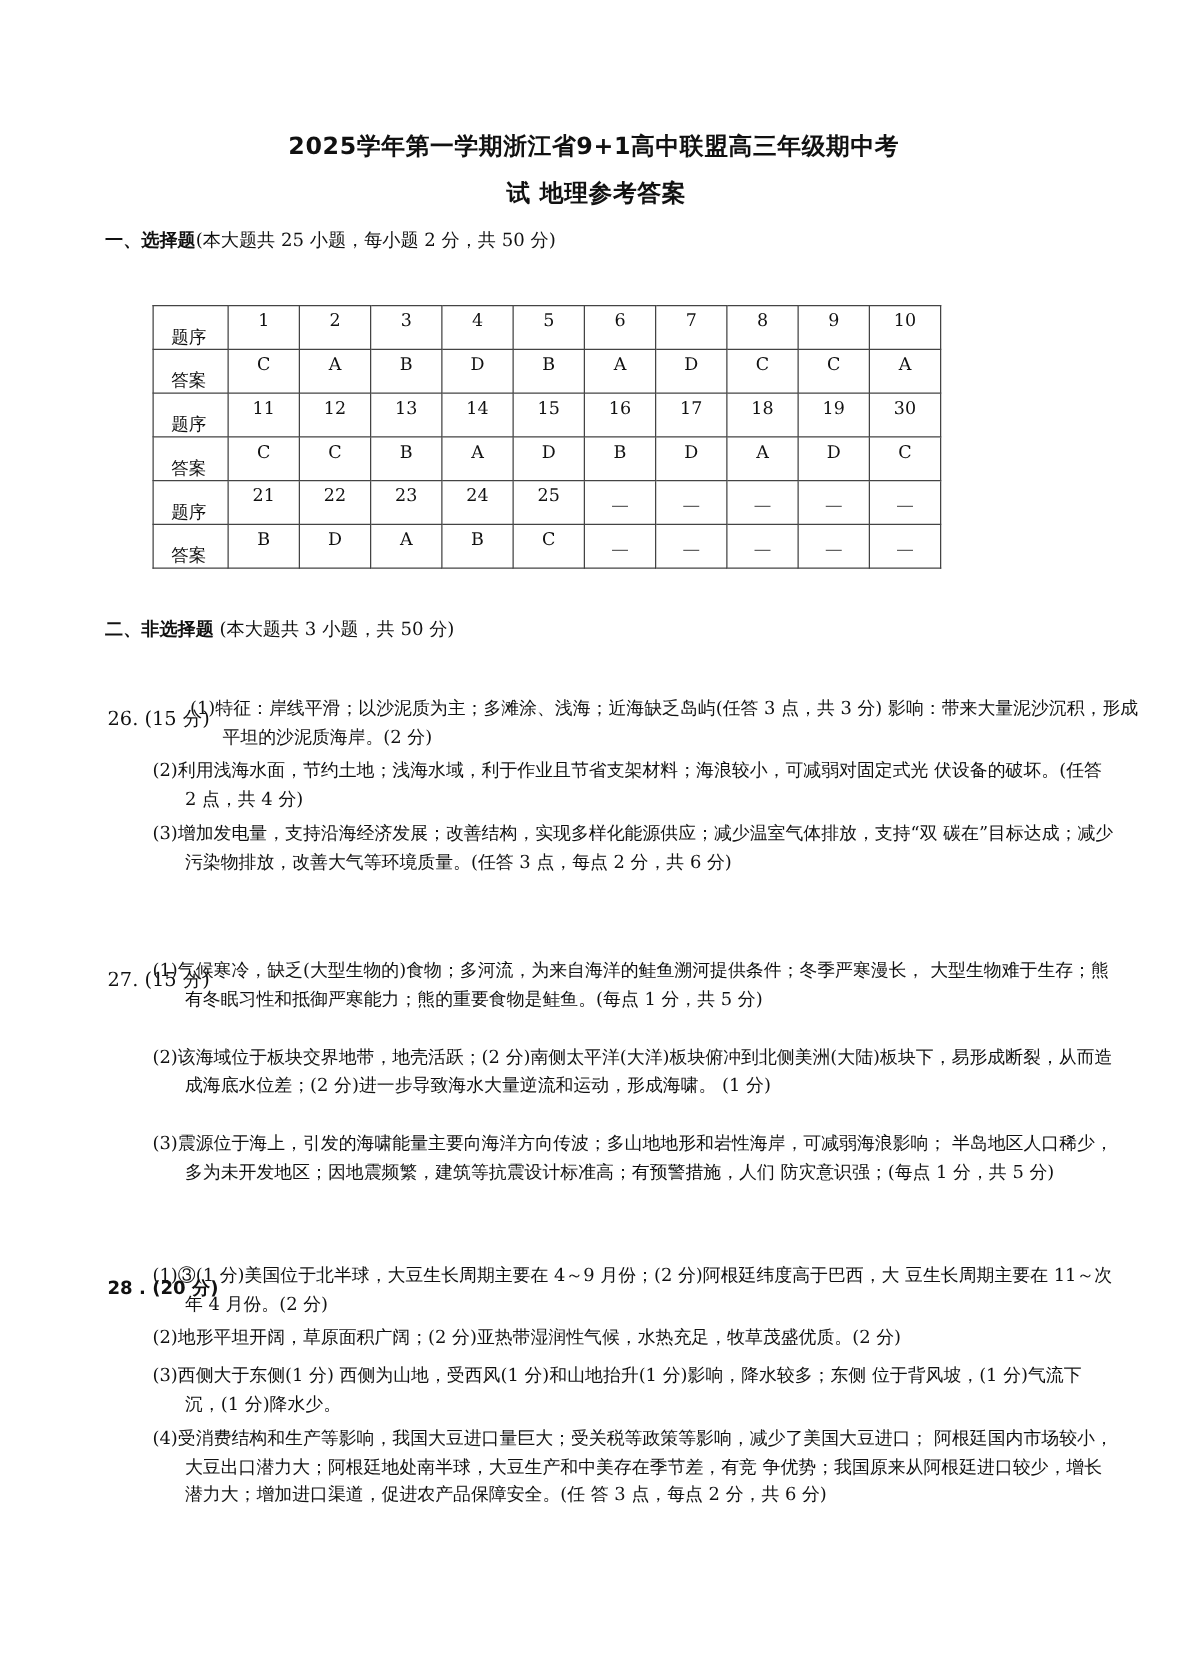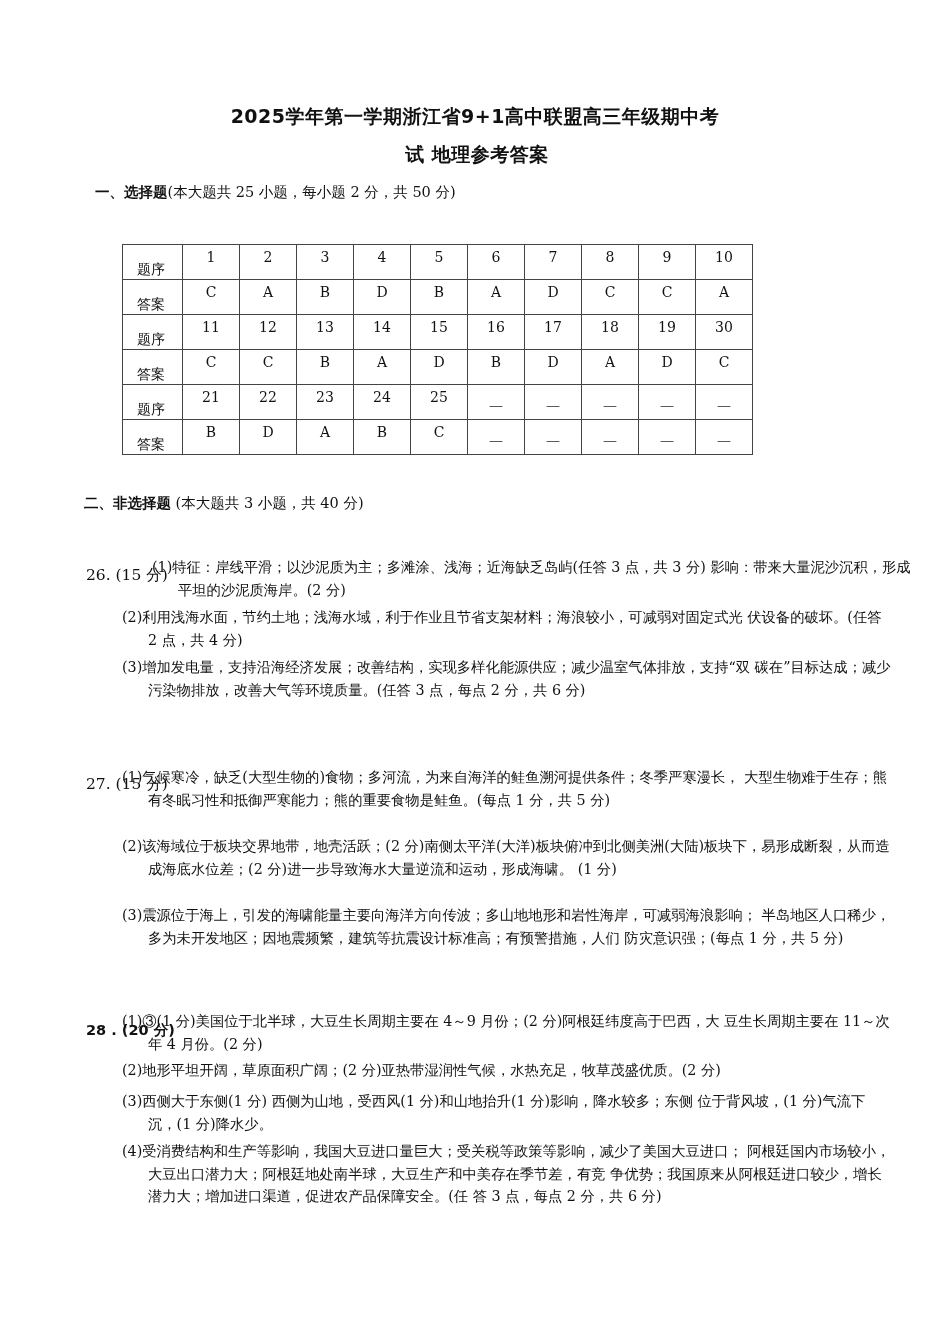--- a/index.html
+++ b/index.html
@@ -39,21 +39,21 @@
   table.grid td.dash { vertical-align: middle; padding-top: 6px; color: #555; }
 </style>
 </head>
 <body>
 
 <div>
   <div class="title l1">2025学年第一学期浙江省9+1高中联盟高三年级期中考</div>
   <div class="title l2">试  地理参考答案</div>
 </div>
 
-<div class="sec" style="top:183px;margin-left:11px;"><b>一、选择题</b><span>(本大题共 25 小题，每小题 2 分，共 50 分)</span></div>
+<div class="sec" style="top:183px;"><b>一、选择题</b><span>(本大题共 25 小题，每小题 2 分，共 50 分)</span></div>
 
 <table class="grid">
   <tbody>
     <tr>
       <td class="hd">题序</td>
       <td>1</td>
       <td>2</td>
       <td>3</td>
       <td>4</td>
       <td>5</td>
@@ -124,21 +124,21 @@
       <td>C</td>
       <td class="dash">—</td>
       <td class="dash">—</td>
       <td class="dash">—</td>
       <td class="dash">—</td>
       <td class="dash">—</td>
     </tr>
   </tbody>
 </table>
 
-<div class="sec" style="top:494px;"><b>二、非选择题</b><span> (本大题共 3 小题，共 40 分)</span></div>
+<div class="sec" style="top:494px;"><b>二、非选择题</b><span> (本大题共 3 小题，共 50 分)</span></div>
 
 <div class="qnum" style="top:525px;">26.  (15 分)</div>
 <div class="ans" style="top:556px;margin-left:30px;">(1)特征：岸线平滑；以沙泥质为主；多滩涂、浅海；近海缺乏岛屿(任答 3 点，共 3 分) 影响：带来大量泥沙沉积，形成平坦的沙泥质海岸。(2 分)</div>
 <div class="ans" style="top:606px;">(2)利用浅海水面，节约土地；浅海水域，利于作业且节省支架材料；海浪较小，可减弱对固定式光 伏设备的破坏。(任答 2 点，共 4 分)</div>
 <div class="ans" style="top:656px;">(3)增加发电量，支持沿海经济发展；改善结构，实现多样化能源供应；减少温室气体排放，支持“双 碳在”目标达成；减少污染物排放，改善大气等环境质量。(任答 3 点，每点 2 分，共 6 分)</div>
 
 <div class="qnum" style="top:734px;">27.  (15 分)</div>
 <div class="ans" style="top:766px;">(1)气候寒冷，缺乏(大型生物的)食物；多河流，为来自海洋的鲑鱼溯河提供条件；冬季严寒漫长，  大型生物难于生存；熊有冬眠习性和抵御严寒能力；熊的重要食物是鲑鱼。(每点 1 分，共 5 分)</div>
 <div class="ans" style="top:835px;">(2)该海域位于板块交界地带，地壳活跃；(2 分)南侧太平洋(大洋)板块俯冲到北侧美洲(大陆)板块下，易形成断裂，从而造成海底水位差；(2 分)进一步导致海水大量逆流和运动，形成海啸。 (1 分)</div>
 <div class="ans" style="top:904px;">(3)震源位于海上，引发的海啸能量主要向海洋方向传波；多山地地形和岩性海岸，可减弱海浪影响；  半岛地区人口稀少，多为未开发地区；因地震频繁，建筑等抗震设计标准高；有预警措施，人们 防灾意识强；(每点 1 分，共 5 分)</div>

